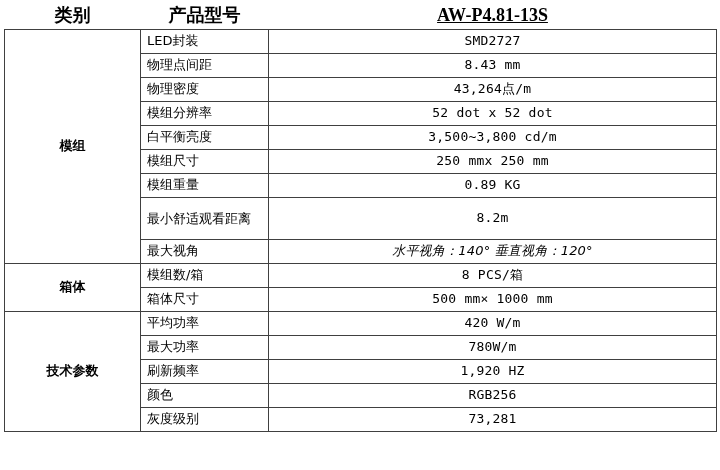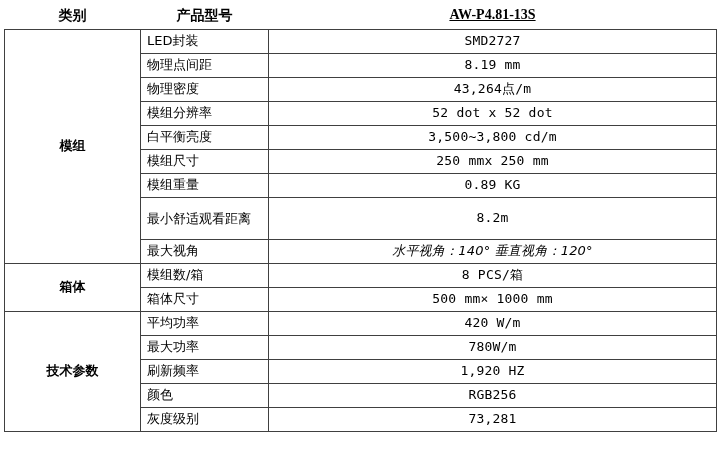--- a/index.html
+++ b/index.html
@@ -38,21 +38,21 @@
     color: #000000;
     vertical-align: middle;
     height: 21px;
     box-sizing: border-box;
   }
   
   tr.head td {
     border: none;
     text-align: center;
     font-weight: bold;
-    font-size: 14px;
+    font-size: 18px;
     padding-bottom: 6px;
     height: auto;
   }
   tr.head td.hcat { font-family: "DejaVu Sans", sans-serif; }
   tr.head td.hmodel {
     font-family: Liberation Serif, serif;
     text-decoration: underline;
     letter-spacing: 0px;
     margin-top: 46px;
   }
@@ -102,21 +102,21 @@
         <td class="hmodel">AW-P4.81-13S</td>
       </tr>
 
       <tr>
         <td class="group" rowspan="9">模组</td>
         <td class="param">LED封装</td>
         <td class="value">SMD2727</td>
       </tr>
       <tr>
         <td class="param">物理点间距</td>
-        <td class="value">8.19 mm</td>
+        <td class="value">8.43 mm</td>
       </tr>
       <tr>
         <td class="param">物理密度</td>
         <td class="value">43,264点/m</td>
       </tr>
       <tr>
         <td class="param">模组分辨率</td>
         <td class="value">52 dot x 52 dot</td>
       </tr>
       <tr>

